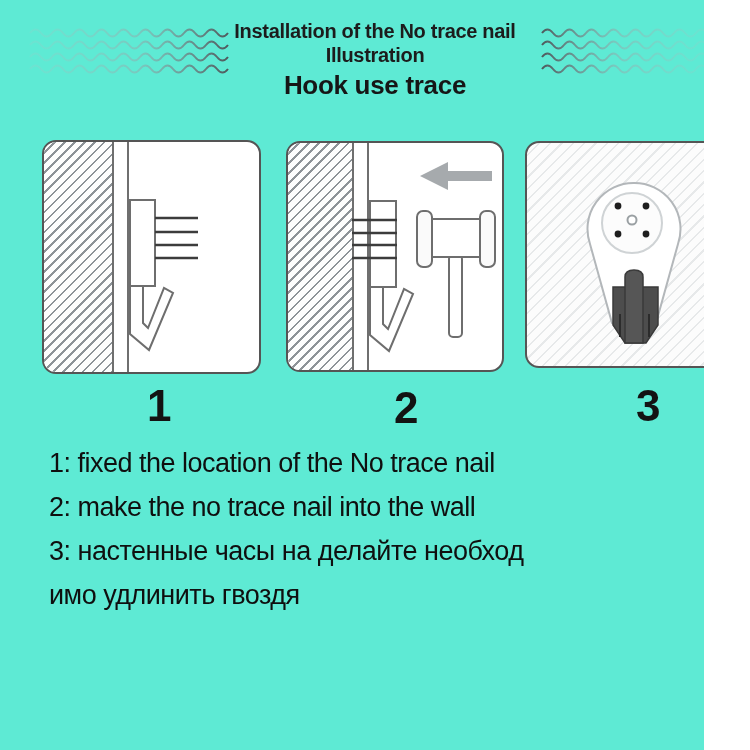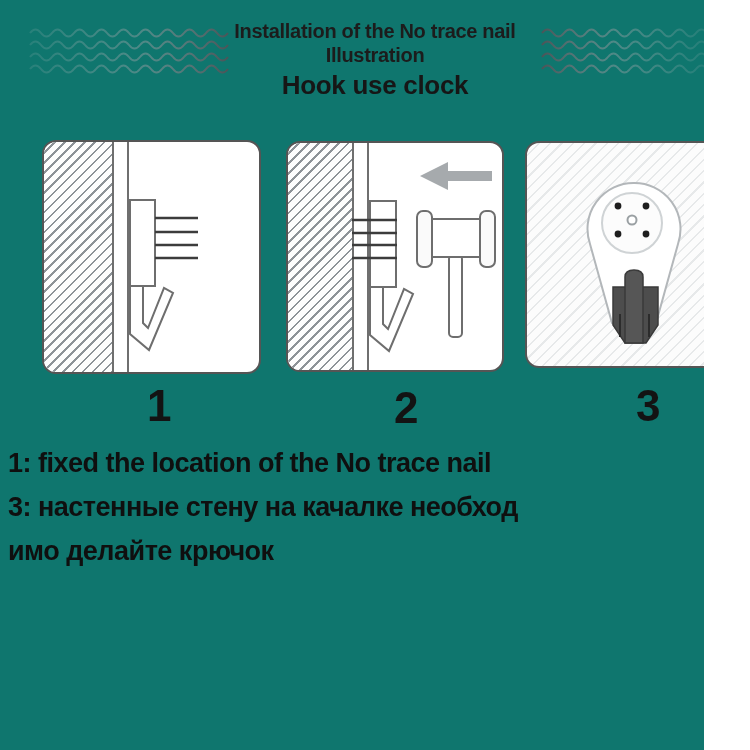--- a/index.html
+++ b/index.html
@@ -1,17 +1,17 @@
 <!DOCTYPE html>
 <html><head>
 <meta charset="utf-8">
 <style>
   html,body{margin:0;padding:0;background:#ffffff;}
   .page{
-    position:relative;width:704px;height:750px;background:#0f766e;overflow:hidden;
+    position:relative;width:704px;height:750px;background:#5eead4;overflow:hidden;
     font-family:"Liberation Sans","DejaVu Sans",sans-serif;color:#111;
   }
   
   .title-1,.title-2{
     position:absolute;left:0;width:750px;text-align:center;
     font-weight:bold;font-size:20px;letter-spacing:-0.3px;color:#1c1c1c;
   }
   .title-1{top:20px;}
   .title-2{top:44px;}
   .title-3{
@@ -48,22 +48,22 @@
   
   .step-num{
     position:absolute;font-size:44px;font-weight:bold;color:#131313;line-height:1;
   }
   .num-1{left:147px;top:384px;}
   .num-2{left:394px;top:386px;}
   .num-3{left:636px;top:384px;}
   
   .instructions{position:absolute;left:8px;top:441px;width:740px;}
   .instr-line{
-    height:44px;line-height:44px;font-size:27px;font-weight:bold;
-    letter-spacing:-0.5px;color:#0f0f0f;white-space:nowrap;
+    height:44px;line-height:44px;font-size:27px;font-weight:normal;
+    letter-spacing:-0.5px;color:#0f0f0f;white-space:nowrap;margin-left:41px;
   }
 </style>
 </head>
 <body>
 
 <div class="page">
 
   <svg class="waves waves-left" width="205" height="50" viewBox="0 0 205 50">
     <defs>
       <linearGradient id="wgl" x1="0" y1="0" x2="1" y2="0">
@@ -91,21 +91,21 @@
     <g stroke="url(#wgr)" stroke-width="2" fill="none">
       <path d="M2 6 q5.5 -7 11 0 t11 0 t11 0 t11 0 t11 0 t11 0 t11 0 t11 0 t11 0 t11 0 t11 0 t11 0 t11 0 t11 0 t11 0"></path>
       <path transform="translate(0,12)" d="M2 6 q5.5 -7 11 0 t11 0 t11 0 t11 0 t11 0 t11 0 t11 0 t11 0 t11 0 t11 0 t11 0 t11 0 t11 0 t11 0 t11 0"></path>
       <path transform="translate(0,24)" d="M2 6 q5.5 -7 11 0 t11 0 t11 0 t11 0 t11 0 t11 0 t11 0 t11 0 t11 0 t11 0 t11 0 t11 0 t11 0 t11 0 t11 0"></path>
       <path transform="translate(0,36)" d="M2 6 q5.5 -7 11 0 t11 0 t11 0 t11 0 t11 0 t11 0 t11 0 t11 0 t11 0 t11 0 t11 0 t11 0 t11 0 t11 0 t11 0"></path>
     </g>
   </svg>
 
   <div class="title-1">Installation of the No trace nail</div>
   <div class="title-2">Illustration</div>
-  <div class="title-3">Hook use clock</div>
+  <div class="title-3">Hook use trace</div>
 
   <div class="panel panel-1">
     <div class="wall-hatch p1-hatch"></div>
     <div class="wall-strip p1-strip"></div>
   </div>
   <svg class="fig" style="left:129px;top:199px;" width="78" height="160" viewBox="0 0 78 160">
     <rect x="1" y="1" width="25" height="86" fill="#ffffff" stroke="#6e6e6e" stroke-width="2"></rect>
     <g stroke="#3c3c3c" stroke-width="2.6">
       <line x1="26" y1="19" x2="69" y2="19"></line>
       <line x1="26" y1="33" x2="69" y2="33"></line>
@@ -157,17 +157,18 @@
     </g>
     <path d="M47 169 V103 Q47 96 56 96 Q65 96 65 103 V169 Z" fill="#565656" stroke="#3a3a3a" stroke-width="1.5"></path>
   </svg>
 
   <div class="step-num num-1">1</div>
   <div class="step-num num-2">2</div>
   <div class="step-num num-3">3</div>
 
   <div class="instructions">
     <div class="instr-line">1: fixed the location of the No trace nail</div>
-    <div class="instr-line">3: настенные стену на качалке необход</div>
-    <div class="instr-line">имо делайте крючок</div>
+    <div class="instr-line">2: make the no trace nail into the wall</div>
+    <div class="instr-line">3: настенные часы на делайте необход</div>
+    <div class="instr-line">имо удлинить гвоздя</div>
   </div>
 
 </div>
 
 </body></html>

